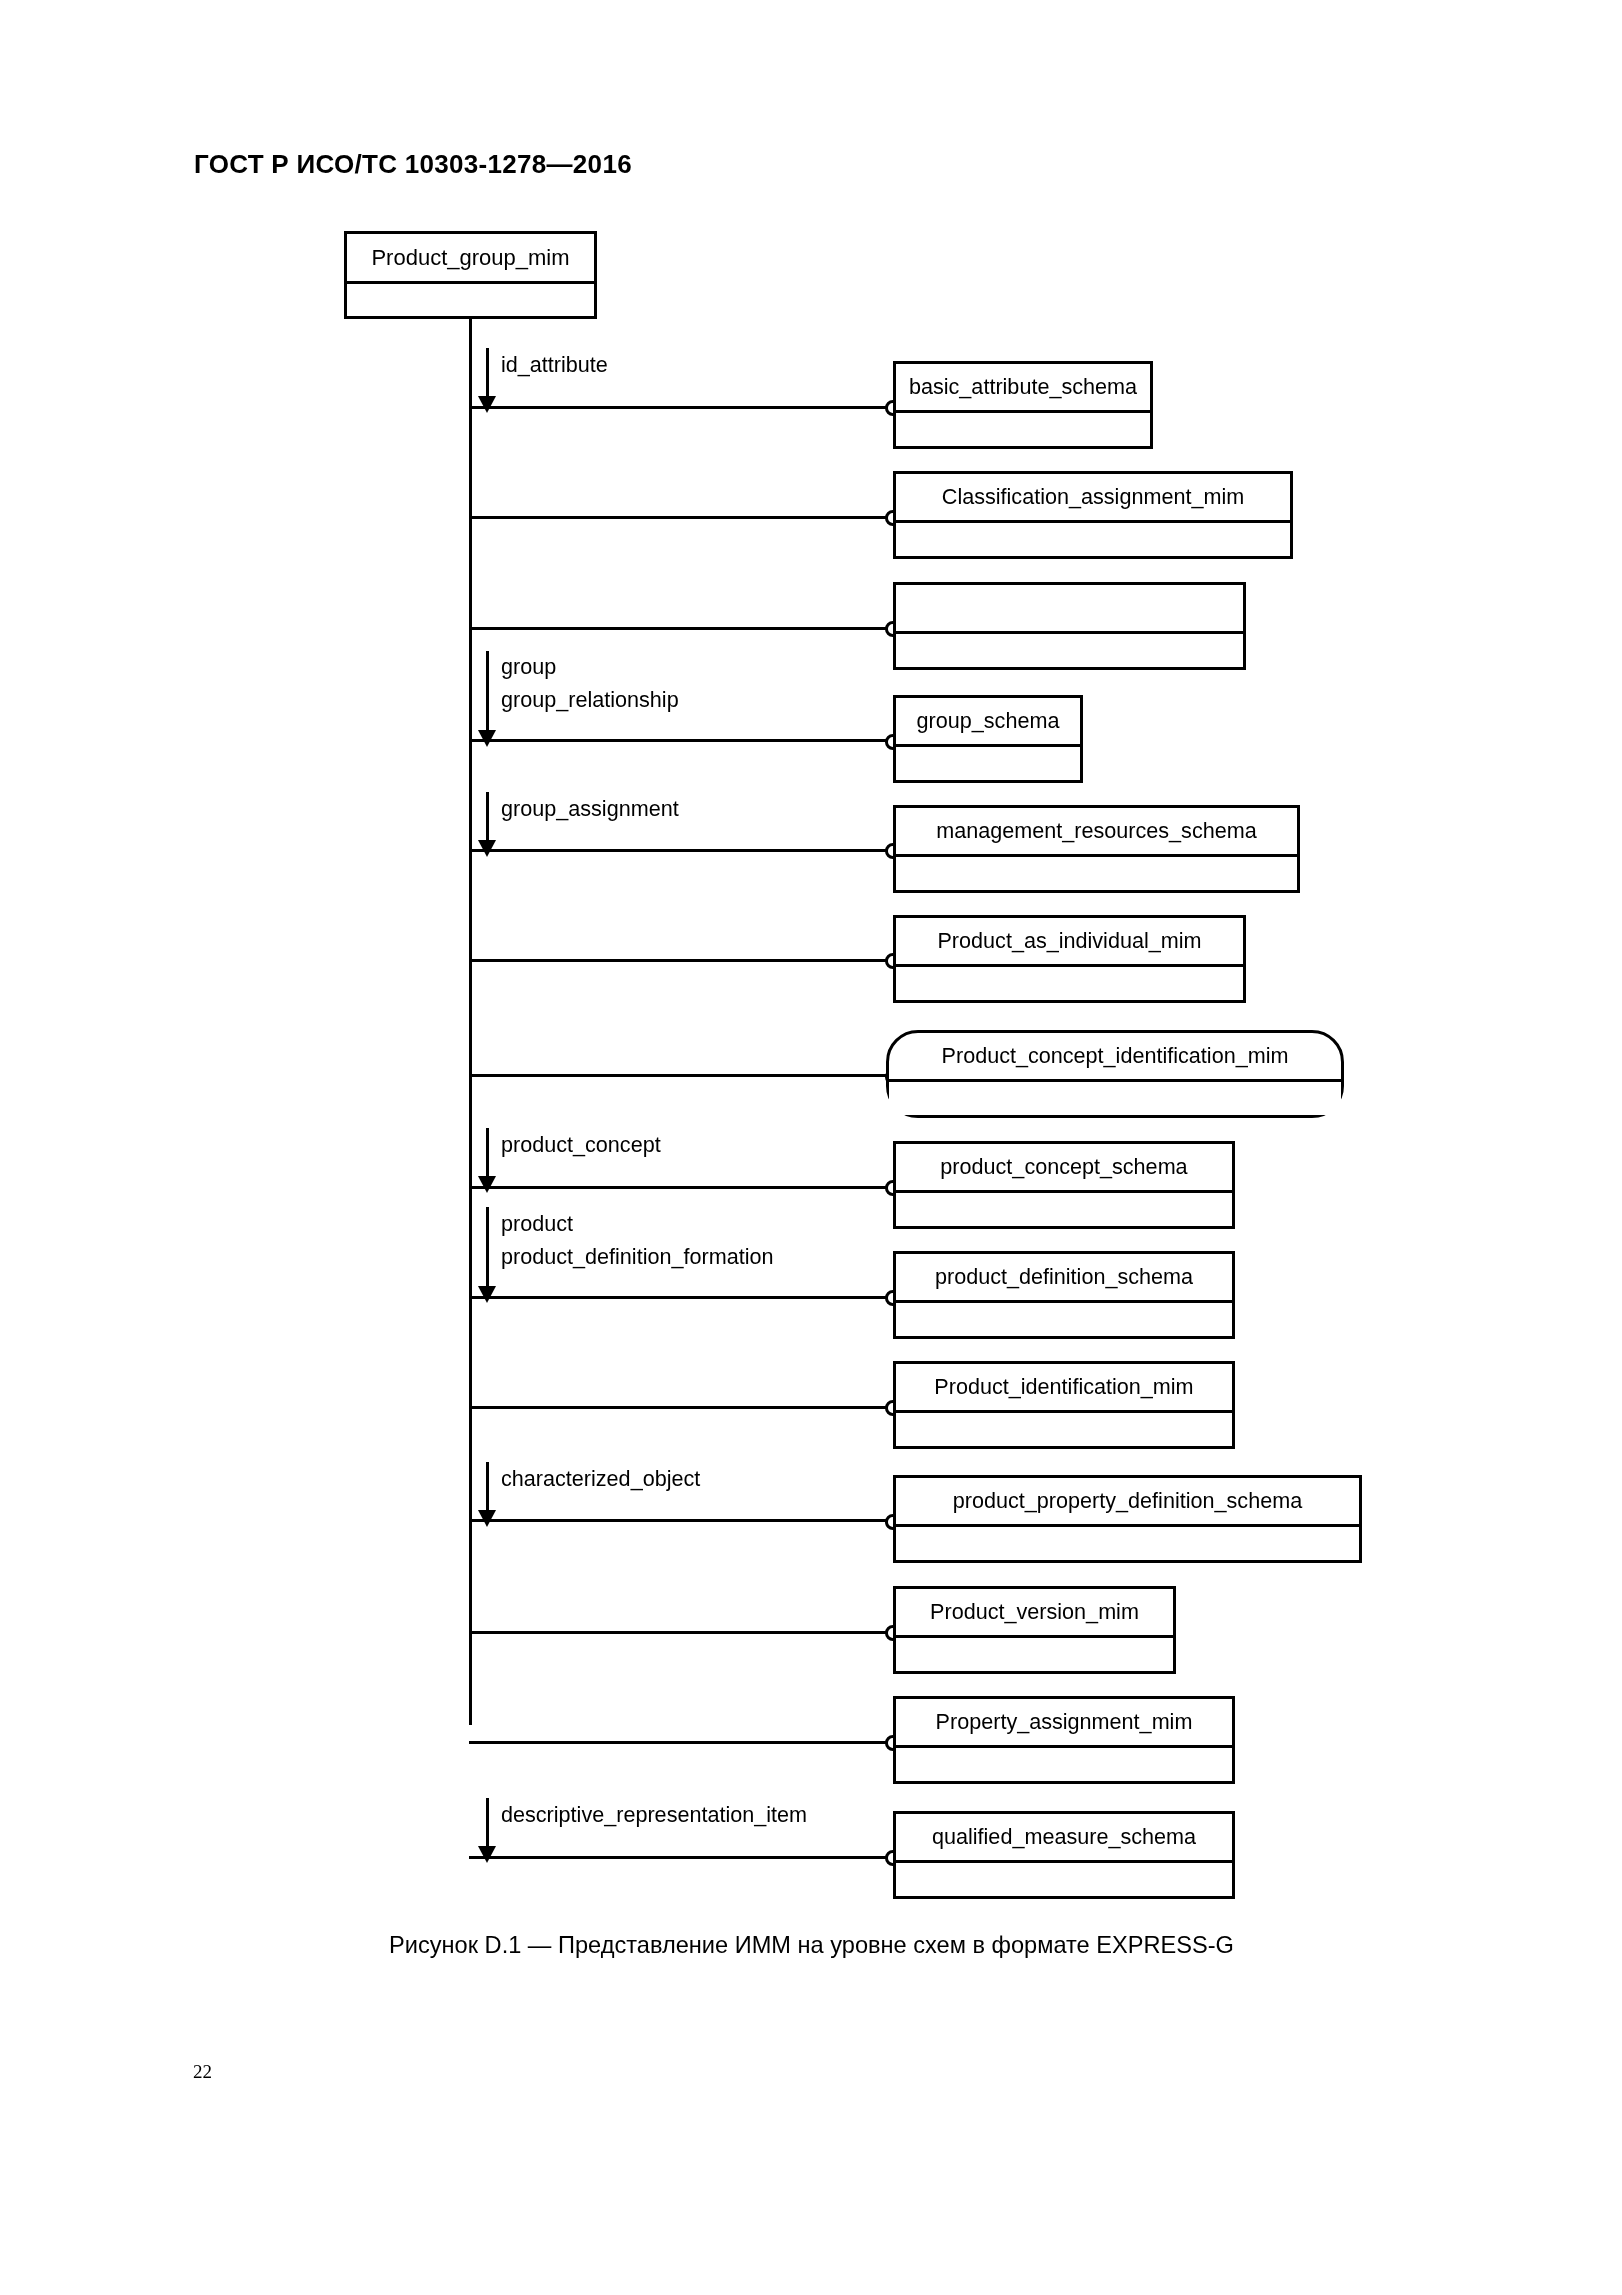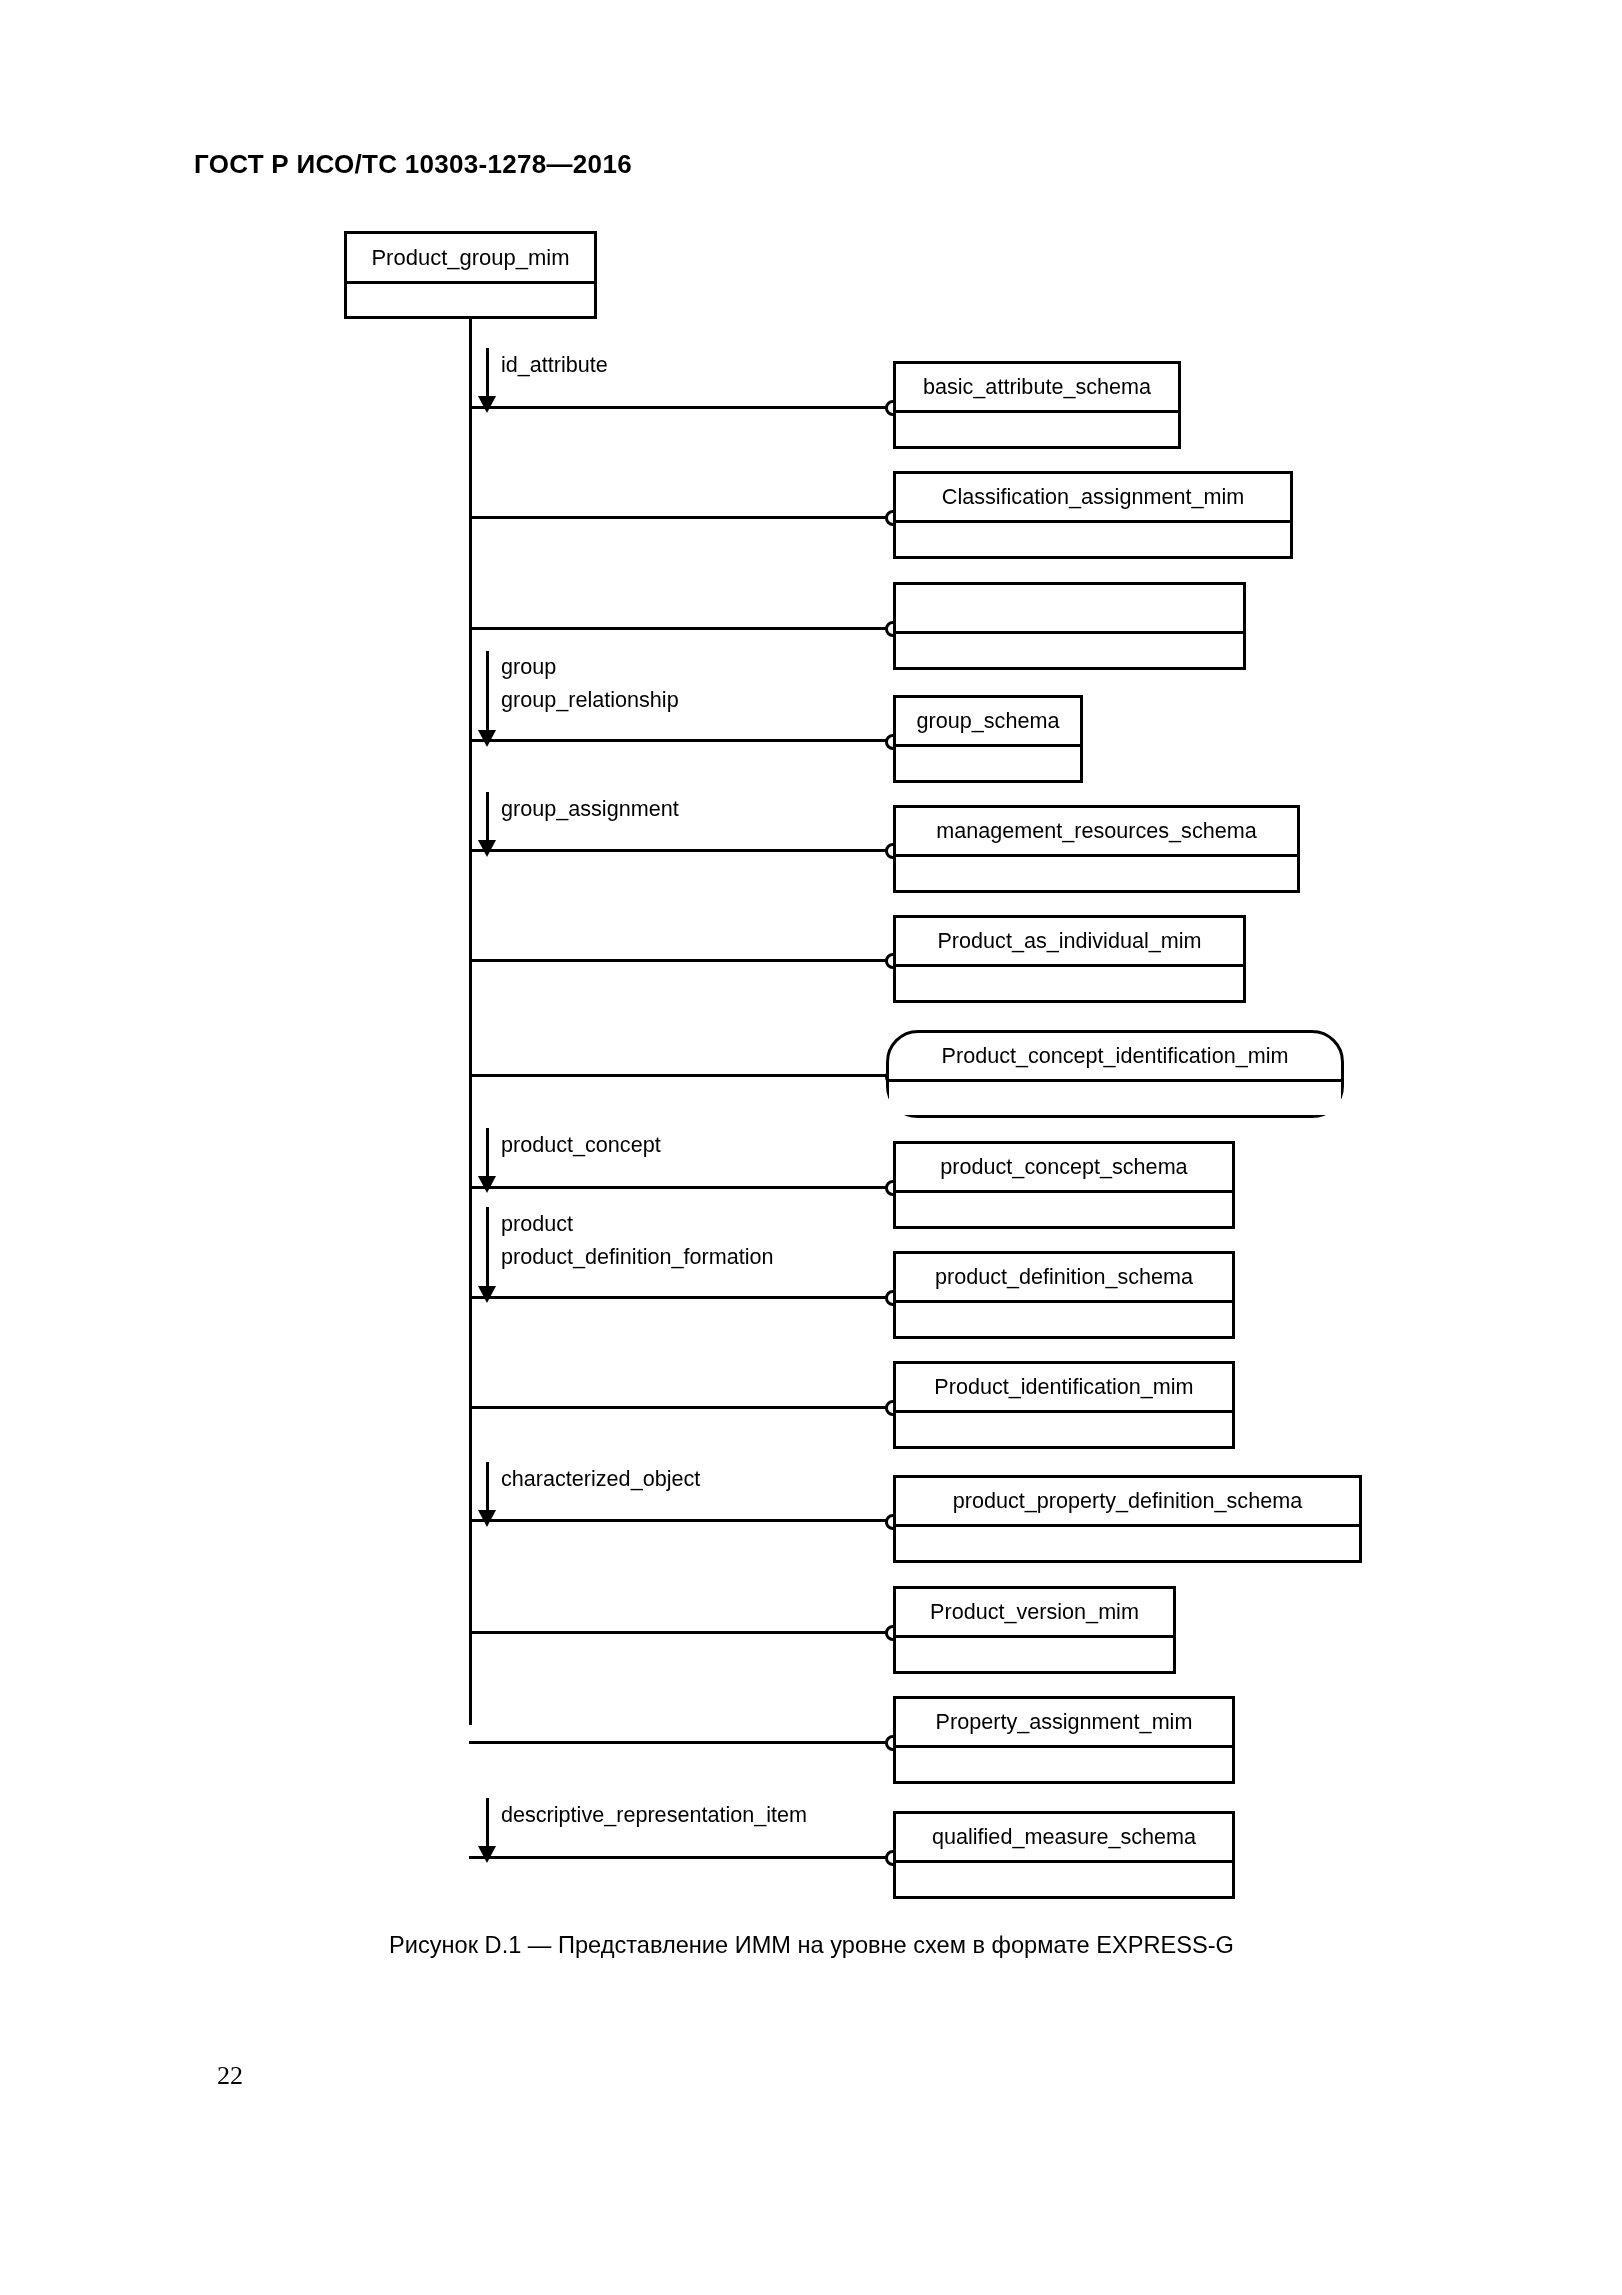--- a/index.html
+++ b/index.html
@@ -14,22 +14,21 @@
 
   
   #std-header {
     position:absolute; left:194px; top:149px;
     font-size:26px; font-weight:bold; letter-spacing:0.3px;
     white-space:nowrap;
   }
   #page-number {
     position:absolute; left:193px; top:2061px;
     font-family:"Liberation Serif", serif;
-    font-size:26px;
-    margin-left:24px;
+    font-size:19px;
   }
   #figure-caption {
     position:absolute; left:0; top:1932px; width:1623px;
     text-align:center; font-size:23.6px; white-space:nowrap;
   }
 
   
   #diagram {
     position:absolute; left:0; top:0; width:1623px; height:1898px;
   }
@@ -109,21 +108,21 @@
     <div class="divider"></div>
     <div class="body-cell"></div>
   </div>
 
   <div class="trunk" style="left:469px; top:319px; height:1406px;"></div>
 
   <div class="branch" style="left:469px; top:406px; width:424px;"></div>
   <div class="conn-circle" style="left:885px; top:400px;"></div>
   <div class="attr-arrow" style="left:486px; top:348px; height:51px;"></div>
   <div class="attr-label" style="left:501px; top:352px;">id_attribute</div>
-  <div class="schema-box" style="left:893px; top:361px; width:288px; height:88px;">
+  <div class="schema-box" style="left:893px; top:361px; width:260px; height:88px;">
     <div class="title-cell">basic_attribute_schema</div>
     <div class="divider"></div>
     <div class="body-cell"></div>
   </div>
 
   <div class="branch" style="left:469px; top:516px; width:424px;"></div>
   <div class="conn-circle" style="left:885px; top:510px;"></div>
   <div class="schema-box" style="left:893px; top:471px; width:400px; height:88px;">
     <div class="title-cell">Classification_assignment_mim</div>
     <div class="divider"></div>

